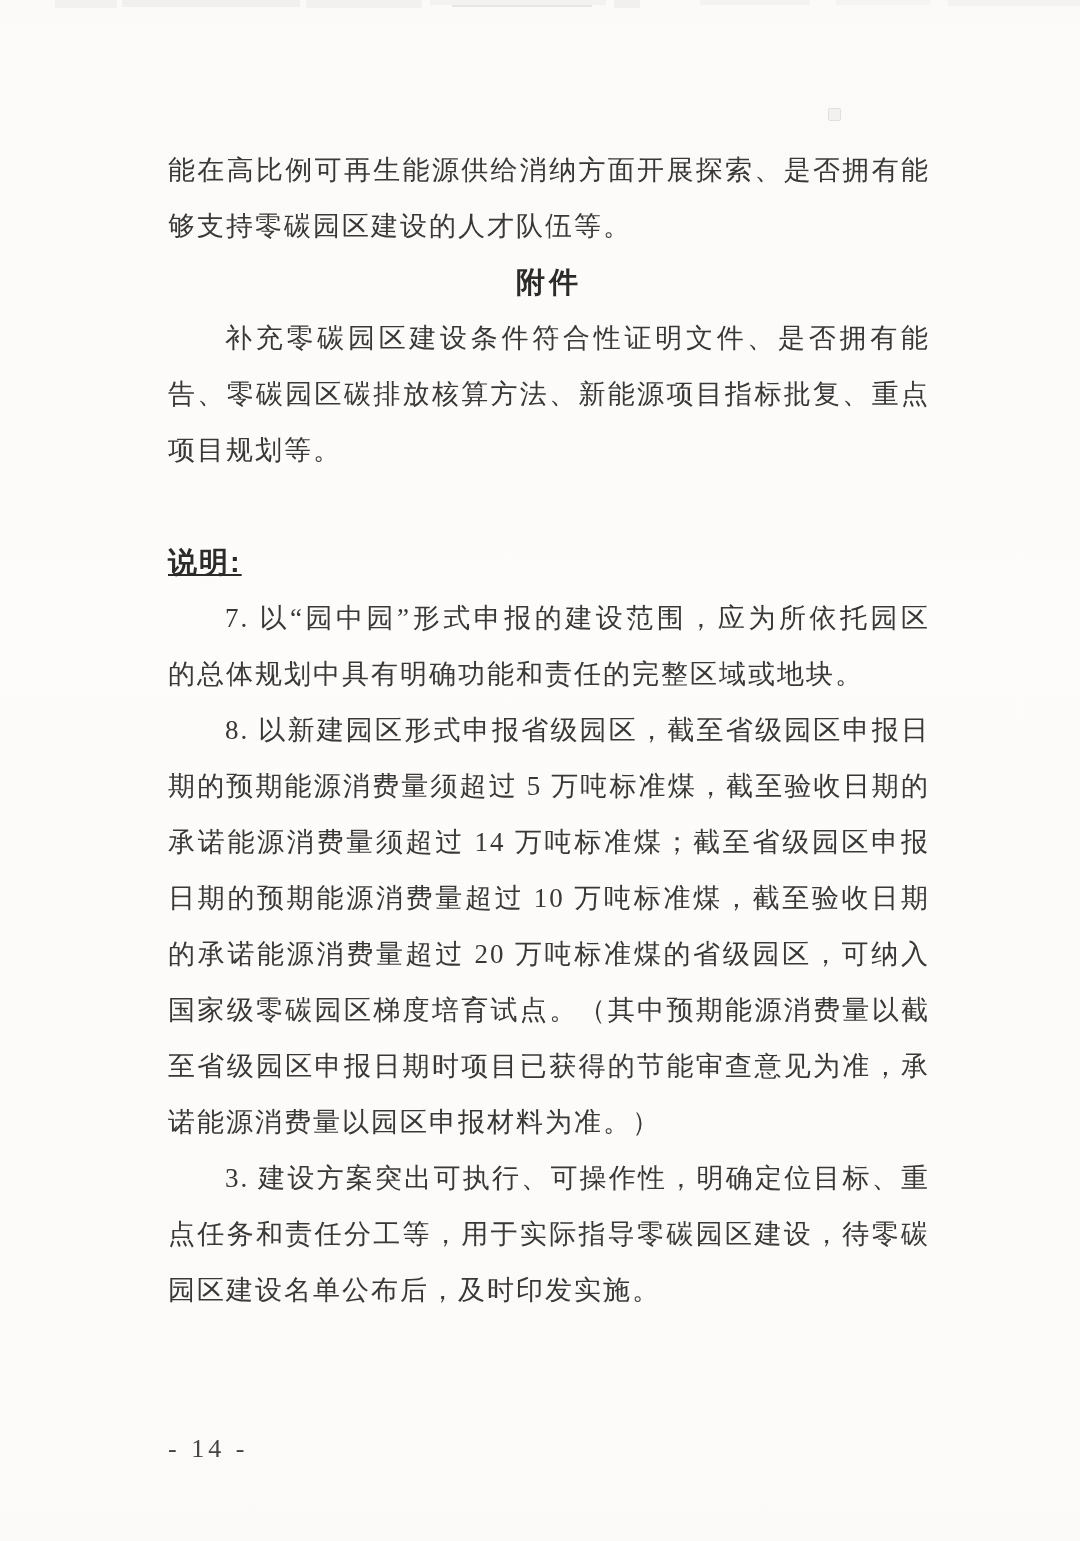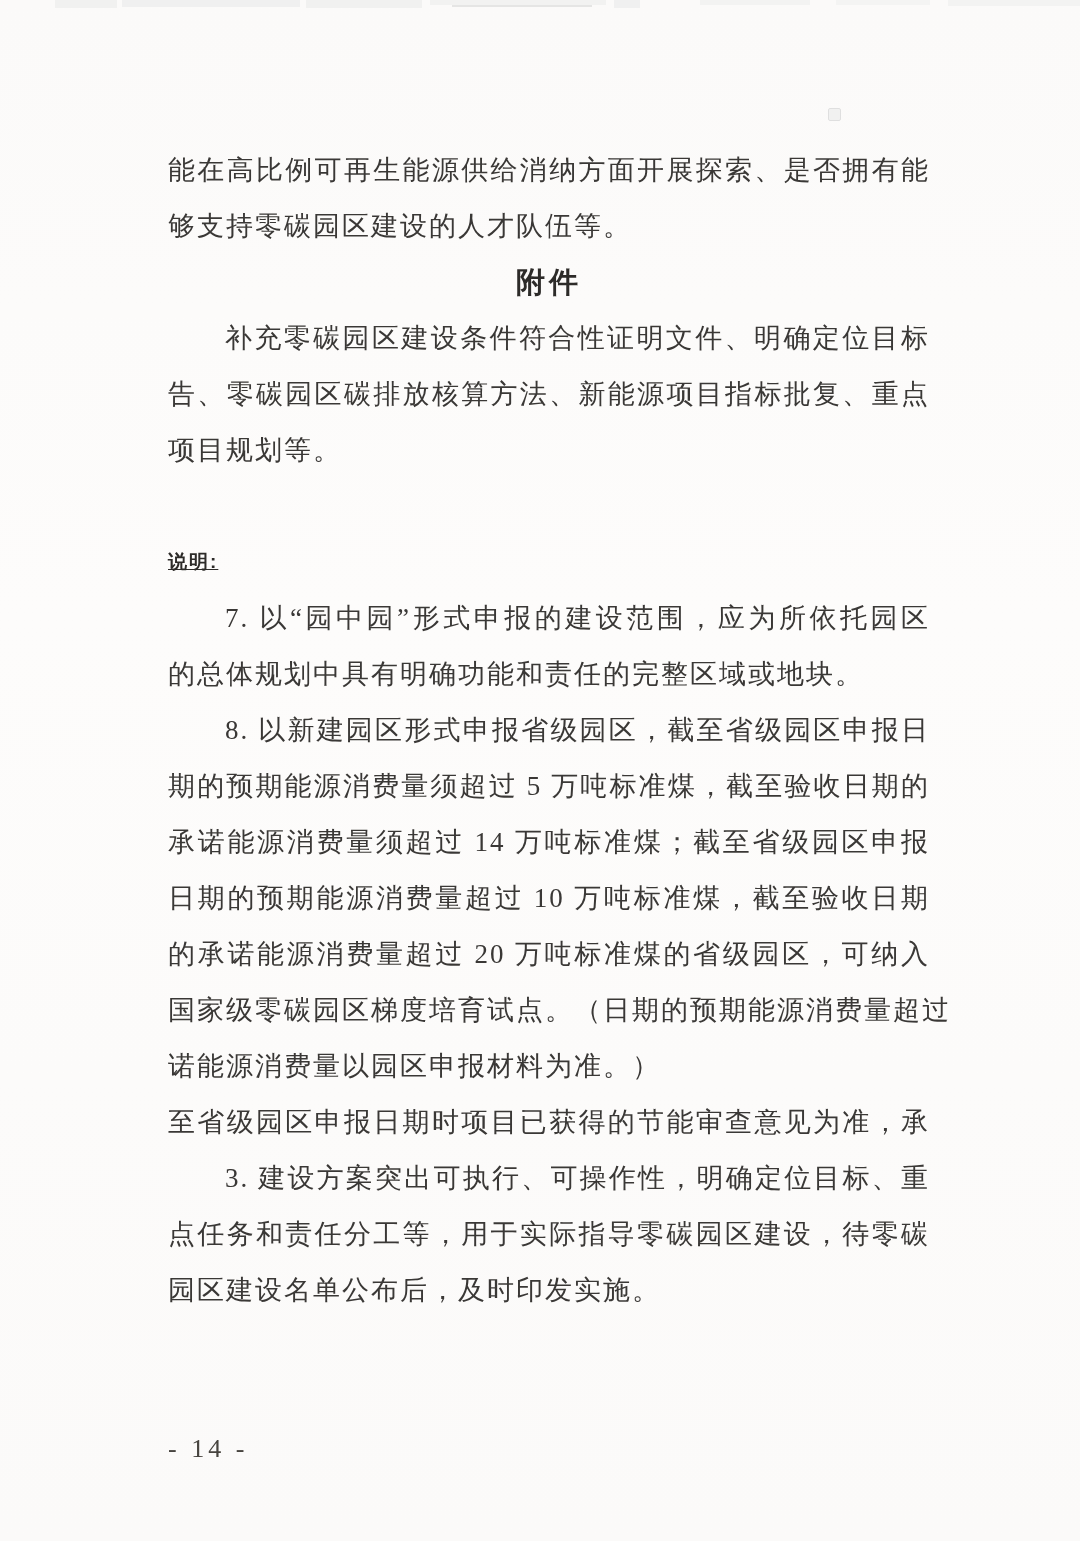--- a/index.html
+++ b/index.html
@@ -68,21 +68,21 @@
     font-size: 29px;
     font-family: "Liberation Sans", "DejaVu Sans", sans-serif;
   }
   .heading-left {
     height: 56px;
     margin-top: 56px;
     text-align: center;
     text-align-last: left;
     font-weight: 700;
     color: #2d2b29;
-    font-size: 19px;
+    font-size: 29px;
     font-family: "Liberation Sans", "DejaVu Sans", sans-serif;
     text-decoration: underline;
   }
   .page-number {
     position: absolute;
     left: 168px;
     top: 1421px;
     height: 56px;
     line-height: 56px;
     font-size: 26px;
@@ -107,37 +107,37 @@
   <div class="scan-strip" style="left:948px;top:0;width:132px;height:6px;opacity:.4"></div>
   <div class="scan-speck"></div>
 
   <div class="textcol">
 
     <div class="tl jl">能在高比例可再生能源供给消纳方面开展探索、是否拥有能</div>
     <div class="tl ll">够支持零碳园区建设的人才队伍等。</div>
 
     <div class="heading-center">附件</div>
 
-    <div class="tl jl ind">补充零碳园区建设条件符合性证明文件、明确定位目标</div>
+    <div class="tl jl ind">补充零碳园区建设条件符合性证明文件、是否拥有能</div>
     <div class="tl jl">告、零碳园区碳排放核算方法、新能源项目指标批复、重点</div>
     <div class="tl ll">项目规划等。</div>
 
     <div class="heading-left">说明:</div>
 
     <div class="tl jl ind">7. 以“园中园”形式申报的建设范围，应为所依托园区</div>
     <div class="tl ll">的总体规划中具有明确功能和责任的完整区域或地块。</div>
 
     <div class="tl jl ind">8. 以新建园区形式申报省级园区，截至省级园区申报日</div>
     <div class="tl jl">期的预期能源消费量须超过 5 万吨标准煤，截至验收日期的</div>
     <div class="tl jl">承诺能源消费量须超过 14 万吨标准煤；截至省级园区申报</div>
     <div class="tl jl">日期的预期能源消费量超过 10 万吨标准煤，截至验收日期</div>
     <div class="tl jl">的承诺能源消费量超过 20 万吨标准煤的省级园区，可纳入</div>
-    <div class="tl jl">国家级零碳园区梯度培育试点。（日期的预期能源消费量超过</div>
+    <div class="tl jl">国家级零碳园区梯度培育试点。（其中预期能源消费量以截</div>
+    <div class="tl jl">至省级园区申报日期时项目已获得的节能审查意见为准，承</div>
     <div class="tl ll">诺能源消费量以园区申报材料为准。）</div>
-    <div class="tl jl">至省级园区申报日期时项目已获得的节能审查意见为准，承</div>
 
     <div class="tl jl ind">3. 建设方案突出可执行、可操作性，明确定位目标、重</div>
     <div class="tl jl">点任务和责任分工等，用于实际指导零碳园区建设，待零碳</div>
     <div class="tl ll">园区建设名单公布后，及时印发实施。</div>
 
   </div>
 
   <div class="page-number">- 14 -</div>
 
 </div>

